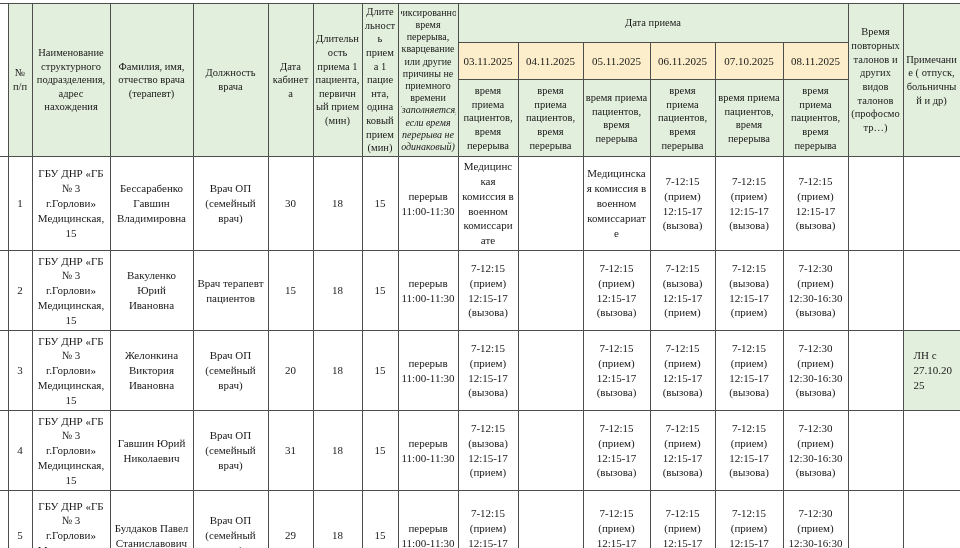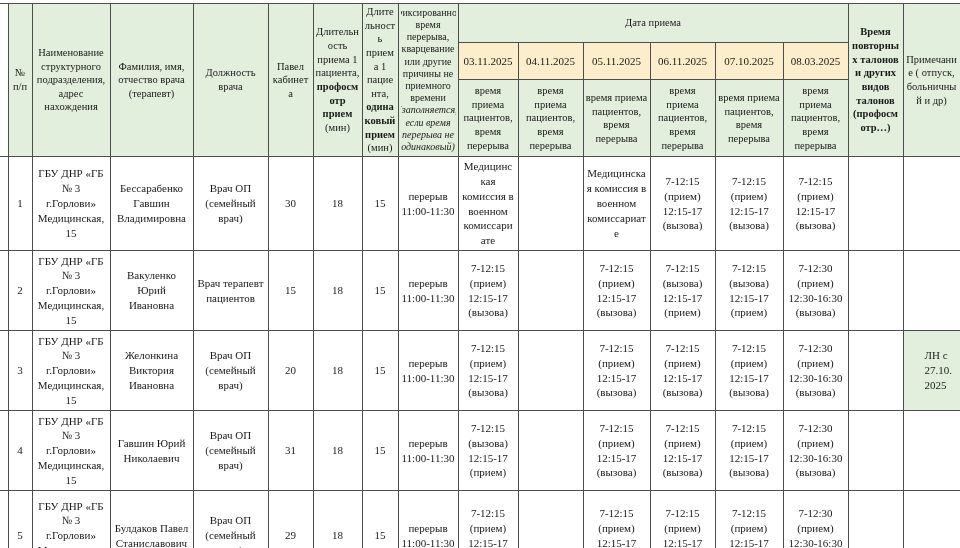--- a/index.html
+++ b/index.html
@@ -15,25 +15,25 @@
   td,th{border:1px solid var(--grid);vertical-align:middle;text-align:center;
         font-weight:normal;overflow:hidden;word-wrap:break-word;}
   thead td,thead th{background:var(--header-green);font-size:10.5px;line-height:1.3;padding:1px 2px;}
   thead .date-cell{background:var(--date-tan);font-size:11px;}
   tbody td{font-size:11px;line-height:1.35;padding:2px 3px;background:#fff;}
   .sliver{background:#fff;border-left:none;}
   .clipwrap{height:147px;display:flex;flex-direction:column;justify-content:center;
             align-items:center;overflow:hidden;}
   .fixed-col{font-size:10px;line-height:1.22;}
   .fixed-col .note-it{font-style:italic;}
-  .bold{font-weight:bold;}
+  .bold{font-weight:normal;}
   .r1 td{height:85px;}
   .r2 td,.r3 td,.r4 td{height:80px;}
   .r5 td{height:90px;}
-  td.hl{background:var(--header-green);text-align:left;padding-left:21px;}
+  td.hl{background:var(--header-green);text-align:left;padding-left:10px;}
   .h-dates td{height:35px;}
   .h-sub td{height:66px;font-size:10.5px;}
   .h-top td,.h-top th{height:36px;}
 </style>
 </head>
 <body>
 
 <div class="page">
 <table>
   <colgroup>
@@ -55,44 +55,44 @@
     <col style="width:55px">
         <col style="width:57px">
   </colgroup>
   <thead>
     <tr class="h-top">
       <td class="sliver" rowspan="3"></td>
       <th rowspan="3">№ п/п</th>
       <th rowspan="3">Наименование структурного подразделения, адрес нахождения</th>
       <th rowspan="3">Фамилия, имя, отчество врача (терапевт)</th>
       <th rowspan="3">Должность врача</th>
-      <th rowspan="3">Павел кабинета</th>
+      <th rowspan="3">Дата кабинета</th>
       <th rowspan="3">
-        <span>Длительность приема 1 пациента, </span><span class="bold">профосмотр прием</span><span> (мин)</span>
+        <span>Длительность приема 1 пациента, </span><span class="bold">первичный прием</span><span> (мин)</span>
       </th>
       <th rowspan="3">
         <span>Длительность приема 1 пациента, </span><span class="bold">одинаковый прием</span><span> (мин)</span>
       </th>
       <th rowspan="3" class="fixed-col">
         <div class="clipwrap">
           <span>Фиксированное время перерыва, кварцевание или другие причины не приемного времени </span>
           <span class="note-it">(заполняется, если время перерыва не одинаковый)</span>
         </div>
       </th>
       <th colspan="6">Дата приема</th>
       <th rowspan="3" class="bold">Время повторных талонов и других видов талонов (профосмотр…)</th>
       <th rowspan="3">Примечание ( отпуск, больничный и др)</th>
     </tr>
     <tr class="h-dates">
       <td class="date-cell">03.11.2025</td>
       <td class="date-cell">04.11.2025</td>
       <td class="date-cell">05.11.2025</td>
       <td class="date-cell">06.11.2025</td>
       <td class="date-cell">07.10.2025</td>
-      <td class="date-cell">08.03.2025</td>
+      <td class="date-cell">08.11.2025</td>
     </tr>
     <tr class="h-sub">
       <td>время приема пациентов, время перерыва</td>
       <td>время приема пациентов, время перерыва</td>
       <td>время приема пациентов, время перерыва</td>
       <td>время приема пациентов, время перерыва</td>
       <td>время приема пациентов, время перерыва</td>
       <td>время приема пациентов, время перерыва</td>
     </tr>
   </thead>

